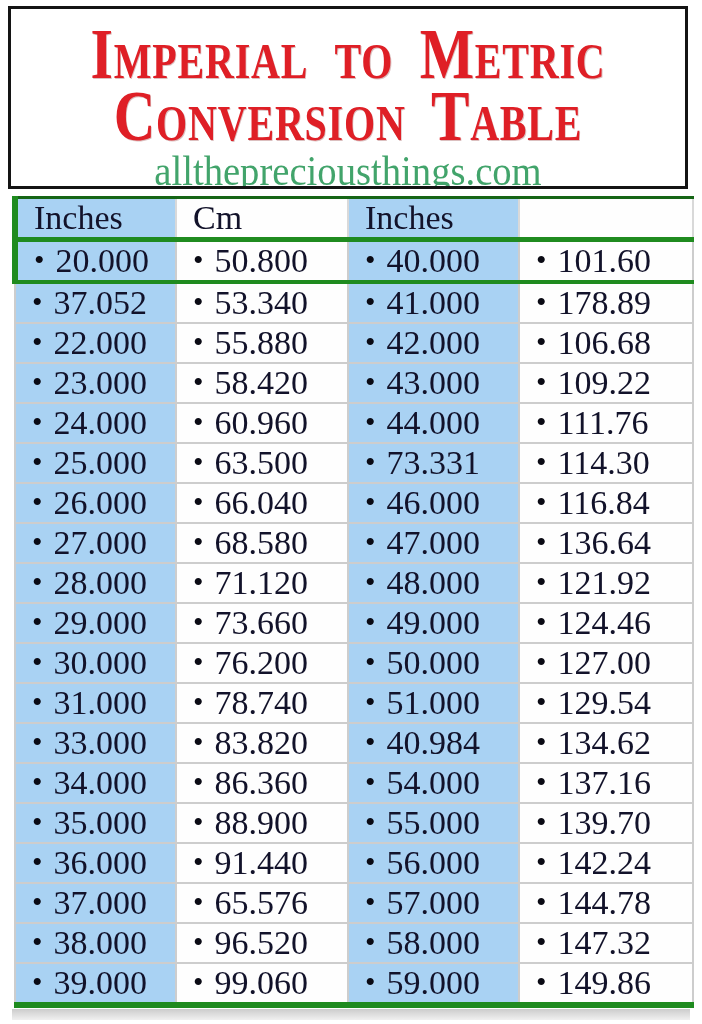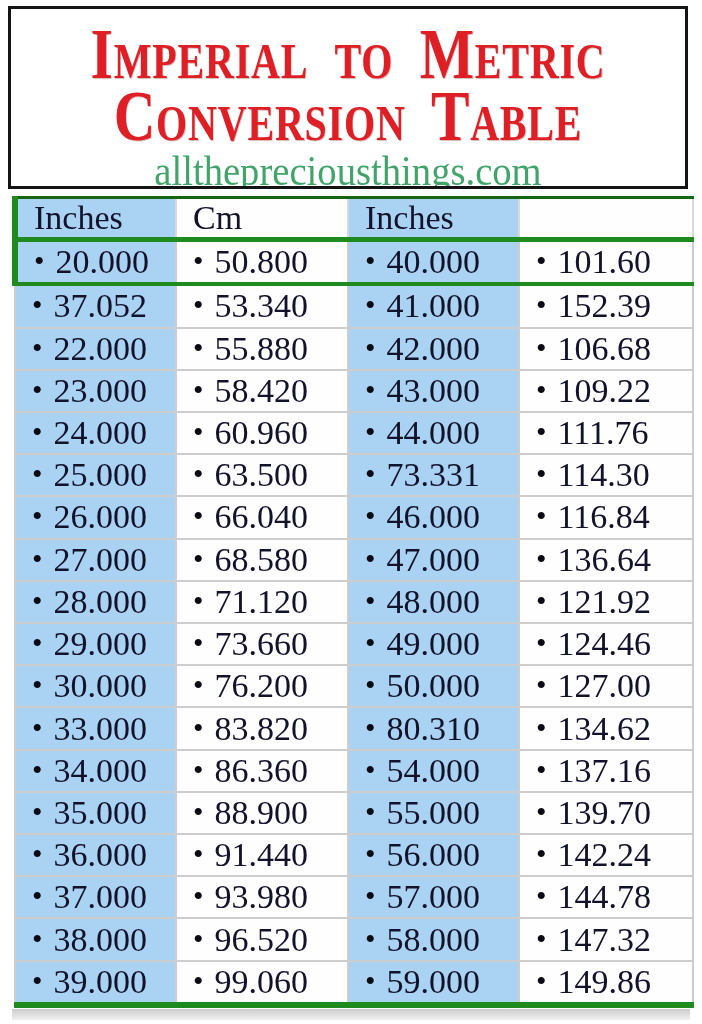--- a/index.html
+++ b/index.html
@@ -94,21 +94,21 @@
         <tr class="first-row">
           <td class="c-blue"><span class="bullet">•</span><span>20.000</span></td>
           <td class="c-white"><span class="bullet">•</span><span>50.800</span></td>
           <td class="c-blue"><span class="bullet">•</span><span>40.000</span></td>
           <td class="c-white"><span class="bullet">•</span><span>101.60</span></td>
         </tr>
         <tr>
           <td class="c-blue"><span class="bullet">•</span><span>37.052</span></td>
           <td class="c-white"><span class="bullet">•</span><span>53.340</span></td>
           <td class="c-blue"><span class="bullet">•</span><span>41.000</span></td>
-          <td class="c-white"><span class="bullet">•</span><span>152.39</span></td>
+          <td class="c-white"><span class="bullet">•</span><span>178.89</span></td>
         </tr>
         <tr>
           <td class="c-blue"><span class="bullet">•</span><span>22.000</span></td>
           <td class="c-white"><span class="bullet">•</span><span>55.880</span></td>
           <td class="c-blue"><span class="bullet">•</span><span>42.000</span></td>
           <td class="c-white"><span class="bullet">•</span><span>106.68</span></td>
         </tr>
         <tr>
           <td class="c-blue"><span class="bullet">•</span><span>23.000</span></td>
           <td class="c-white"><span class="bullet">•</span><span>58.420</span></td>
@@ -151,23 +151,29 @@
           <td class="c-blue"><span class="bullet">•</span><span>49.000</span></td>
           <td class="c-white"><span class="bullet">•</span><span>124.46</span></td>
         </tr>
         <tr>
           <td class="c-blue"><span class="bullet">•</span><span>30.000</span></td>
           <td class="c-white"><span class="bullet">•</span><span>76.200</span></td>
           <td class="c-blue"><span class="bullet">•</span><span>50.000</span></td>
           <td class="c-white"><span class="bullet">•</span><span>127.00</span></td>
         </tr>
         <tr>
+          <td class="c-blue"><span class="bullet">•</span><span>31.000</span></td>
+          <td class="c-white"><span class="bullet">•</span><span>78.740</span></td>
+          <td class="c-blue"><span class="bullet">•</span><span>51.000</span></td>
+          <td class="c-white"><span class="bullet">•</span><span>129.54</span></td>
+        </tr>
+        <tr>
           <td class="c-blue"><span class="bullet">•</span><span>33.000</span></td>
           <td class="c-white"><span class="bullet">•</span><span>83.820</span></td>
-          <td class="c-blue"><span class="bullet">•</span><span>80.310</span></td>
+          <td class="c-blue"><span class="bullet">•</span><span>40.984</span></td>
           <td class="c-white"><span class="bullet">•</span><span>134.62</span></td>
         </tr>
         <tr>
           <td class="c-blue"><span class="bullet">•</span><span>34.000</span></td>
           <td class="c-white"><span class="bullet">•</span><span>86.360</span></td>
           <td class="c-blue"><span class="bullet">•</span><span>54.000</span></td>
           <td class="c-white"><span class="bullet">•</span><span>137.16</span></td>
         </tr>
         <tr>
           <td class="c-blue"><span class="bullet">•</span><span>35.000</span></td>
@@ -176,21 +182,21 @@
           <td class="c-white"><span class="bullet">•</span><span>139.70</span></td>
         </tr>
         <tr>
           <td class="c-blue"><span class="bullet">•</span><span>36.000</span></td>
           <td class="c-white"><span class="bullet">•</span><span>91.440</span></td>
           <td class="c-blue"><span class="bullet">•</span><span>56.000</span></td>
           <td class="c-white"><span class="bullet">•</span><span>142.24</span></td>
         </tr>
         <tr>
           <td class="c-blue"><span class="bullet">•</span><span>37.000</span></td>
-          <td class="c-white"><span class="bullet">•</span><span>93.980</span></td>
+          <td class="c-white"><span class="bullet">•</span><span>65.576</span></td>
           <td class="c-blue"><span class="bullet">•</span><span>57.000</span></td>
           <td class="c-white"><span class="bullet">•</span><span>144.78</span></td>
         </tr>
         <tr>
           <td class="c-blue"><span class="bullet">•</span><span>38.000</span></td>
           <td class="c-white"><span class="bullet">•</span><span>96.520</span></td>
           <td class="c-blue"><span class="bullet">•</span><span>58.000</span></td>
           <td class="c-white"><span class="bullet">•</span><span>147.32</span></td>
         </tr>
         <tr class="last-row">

